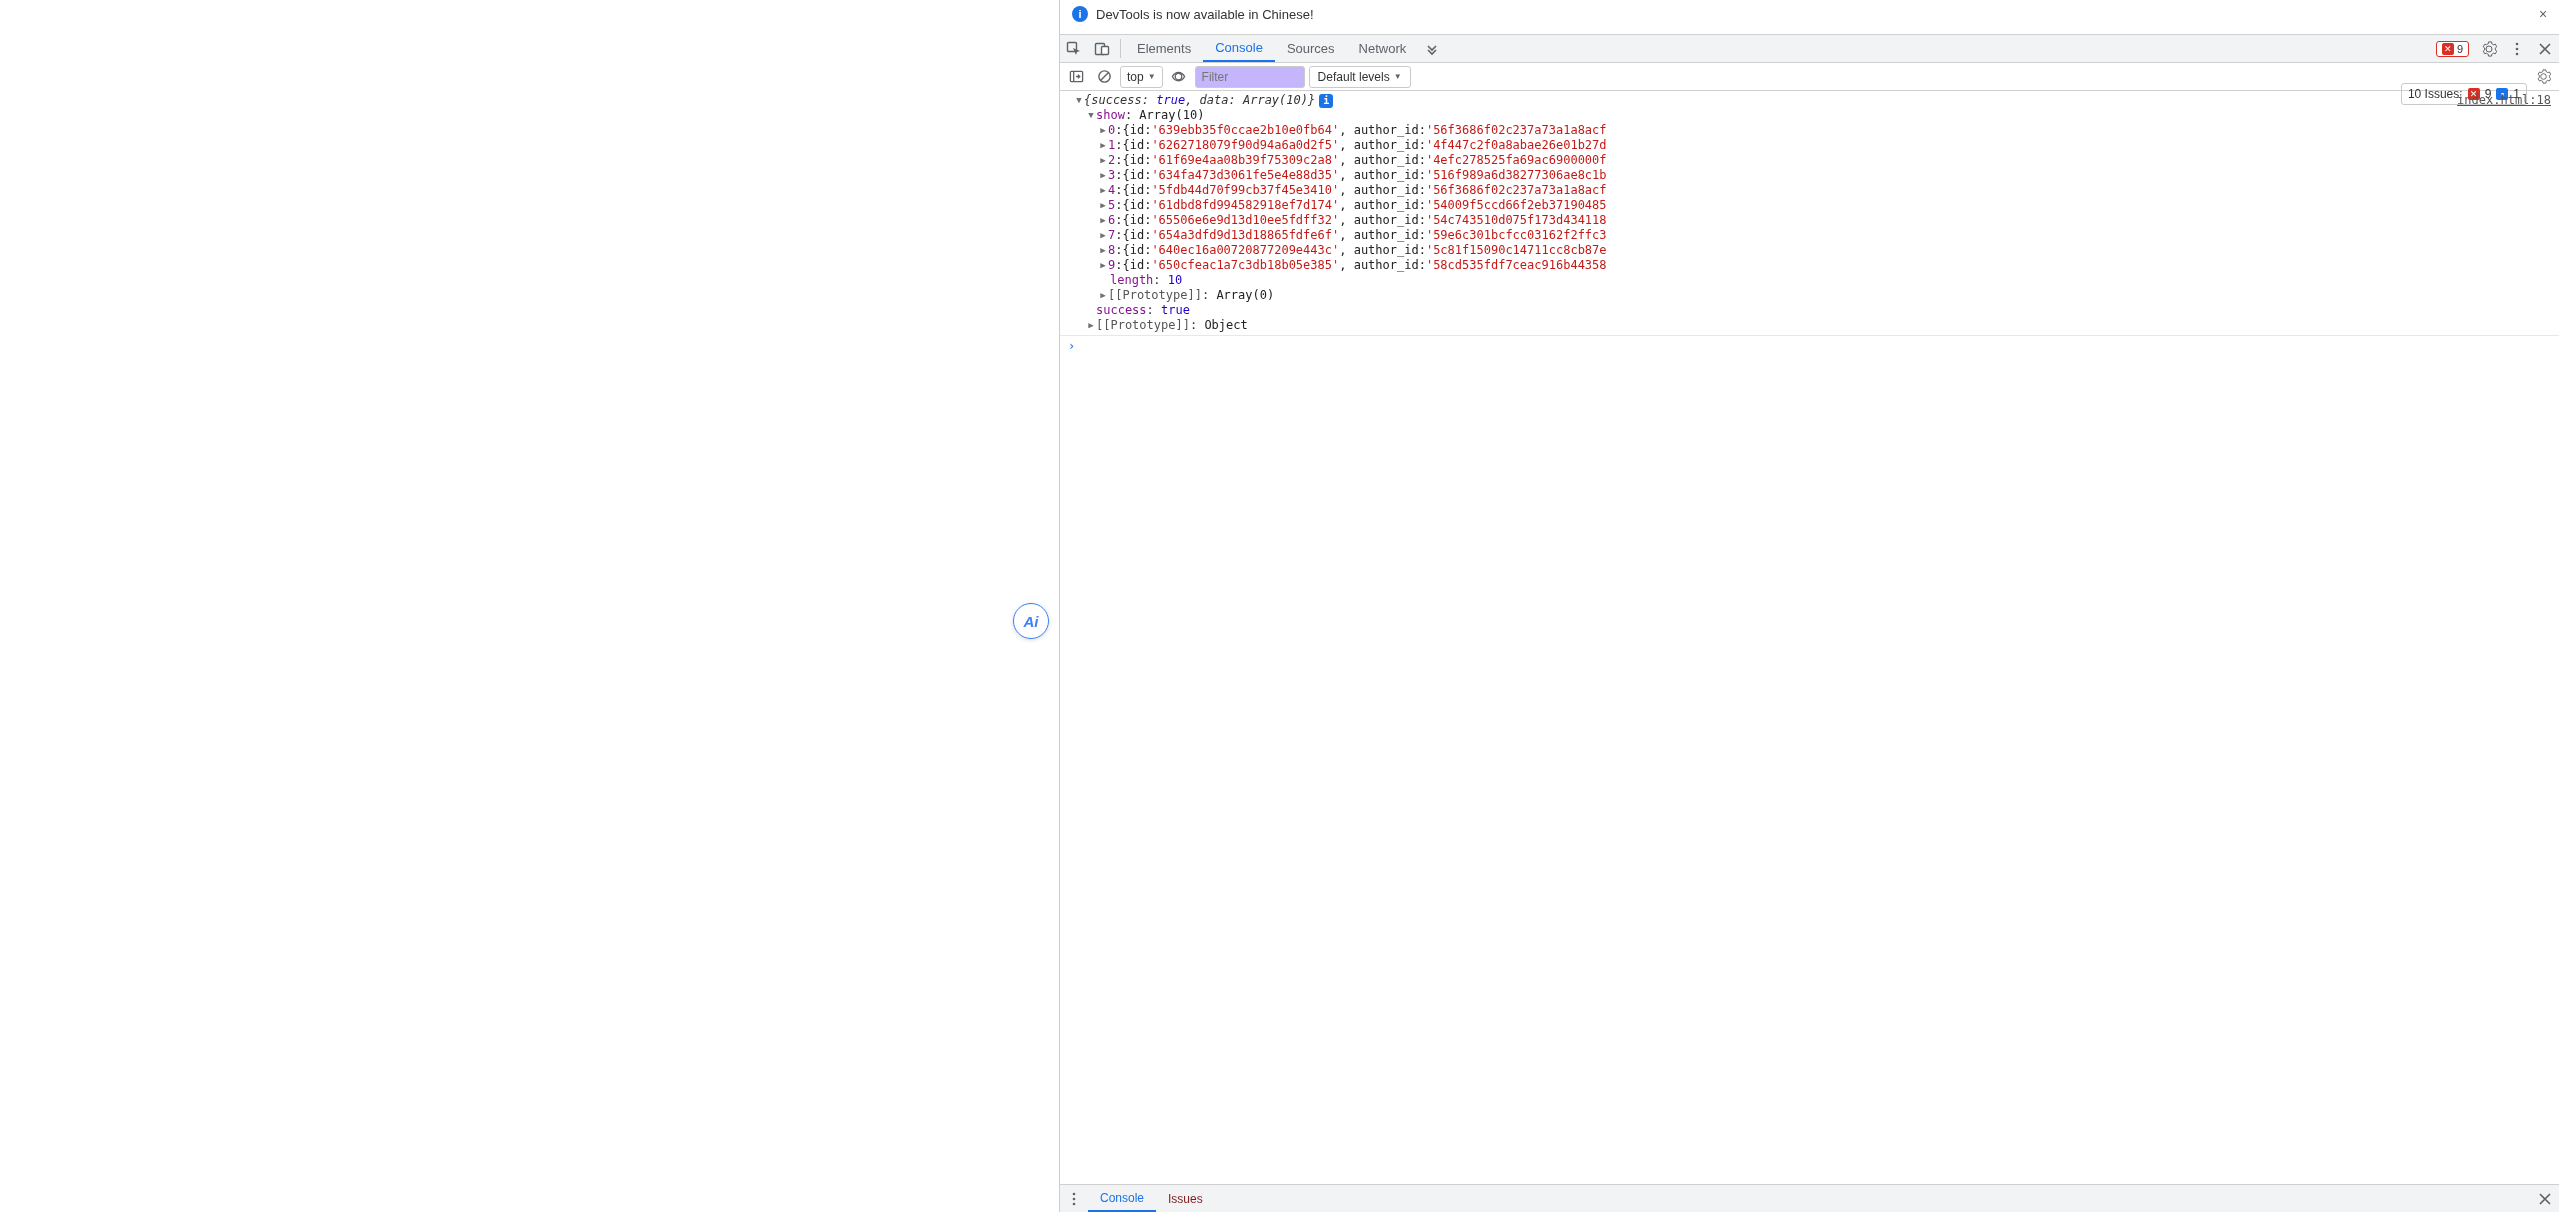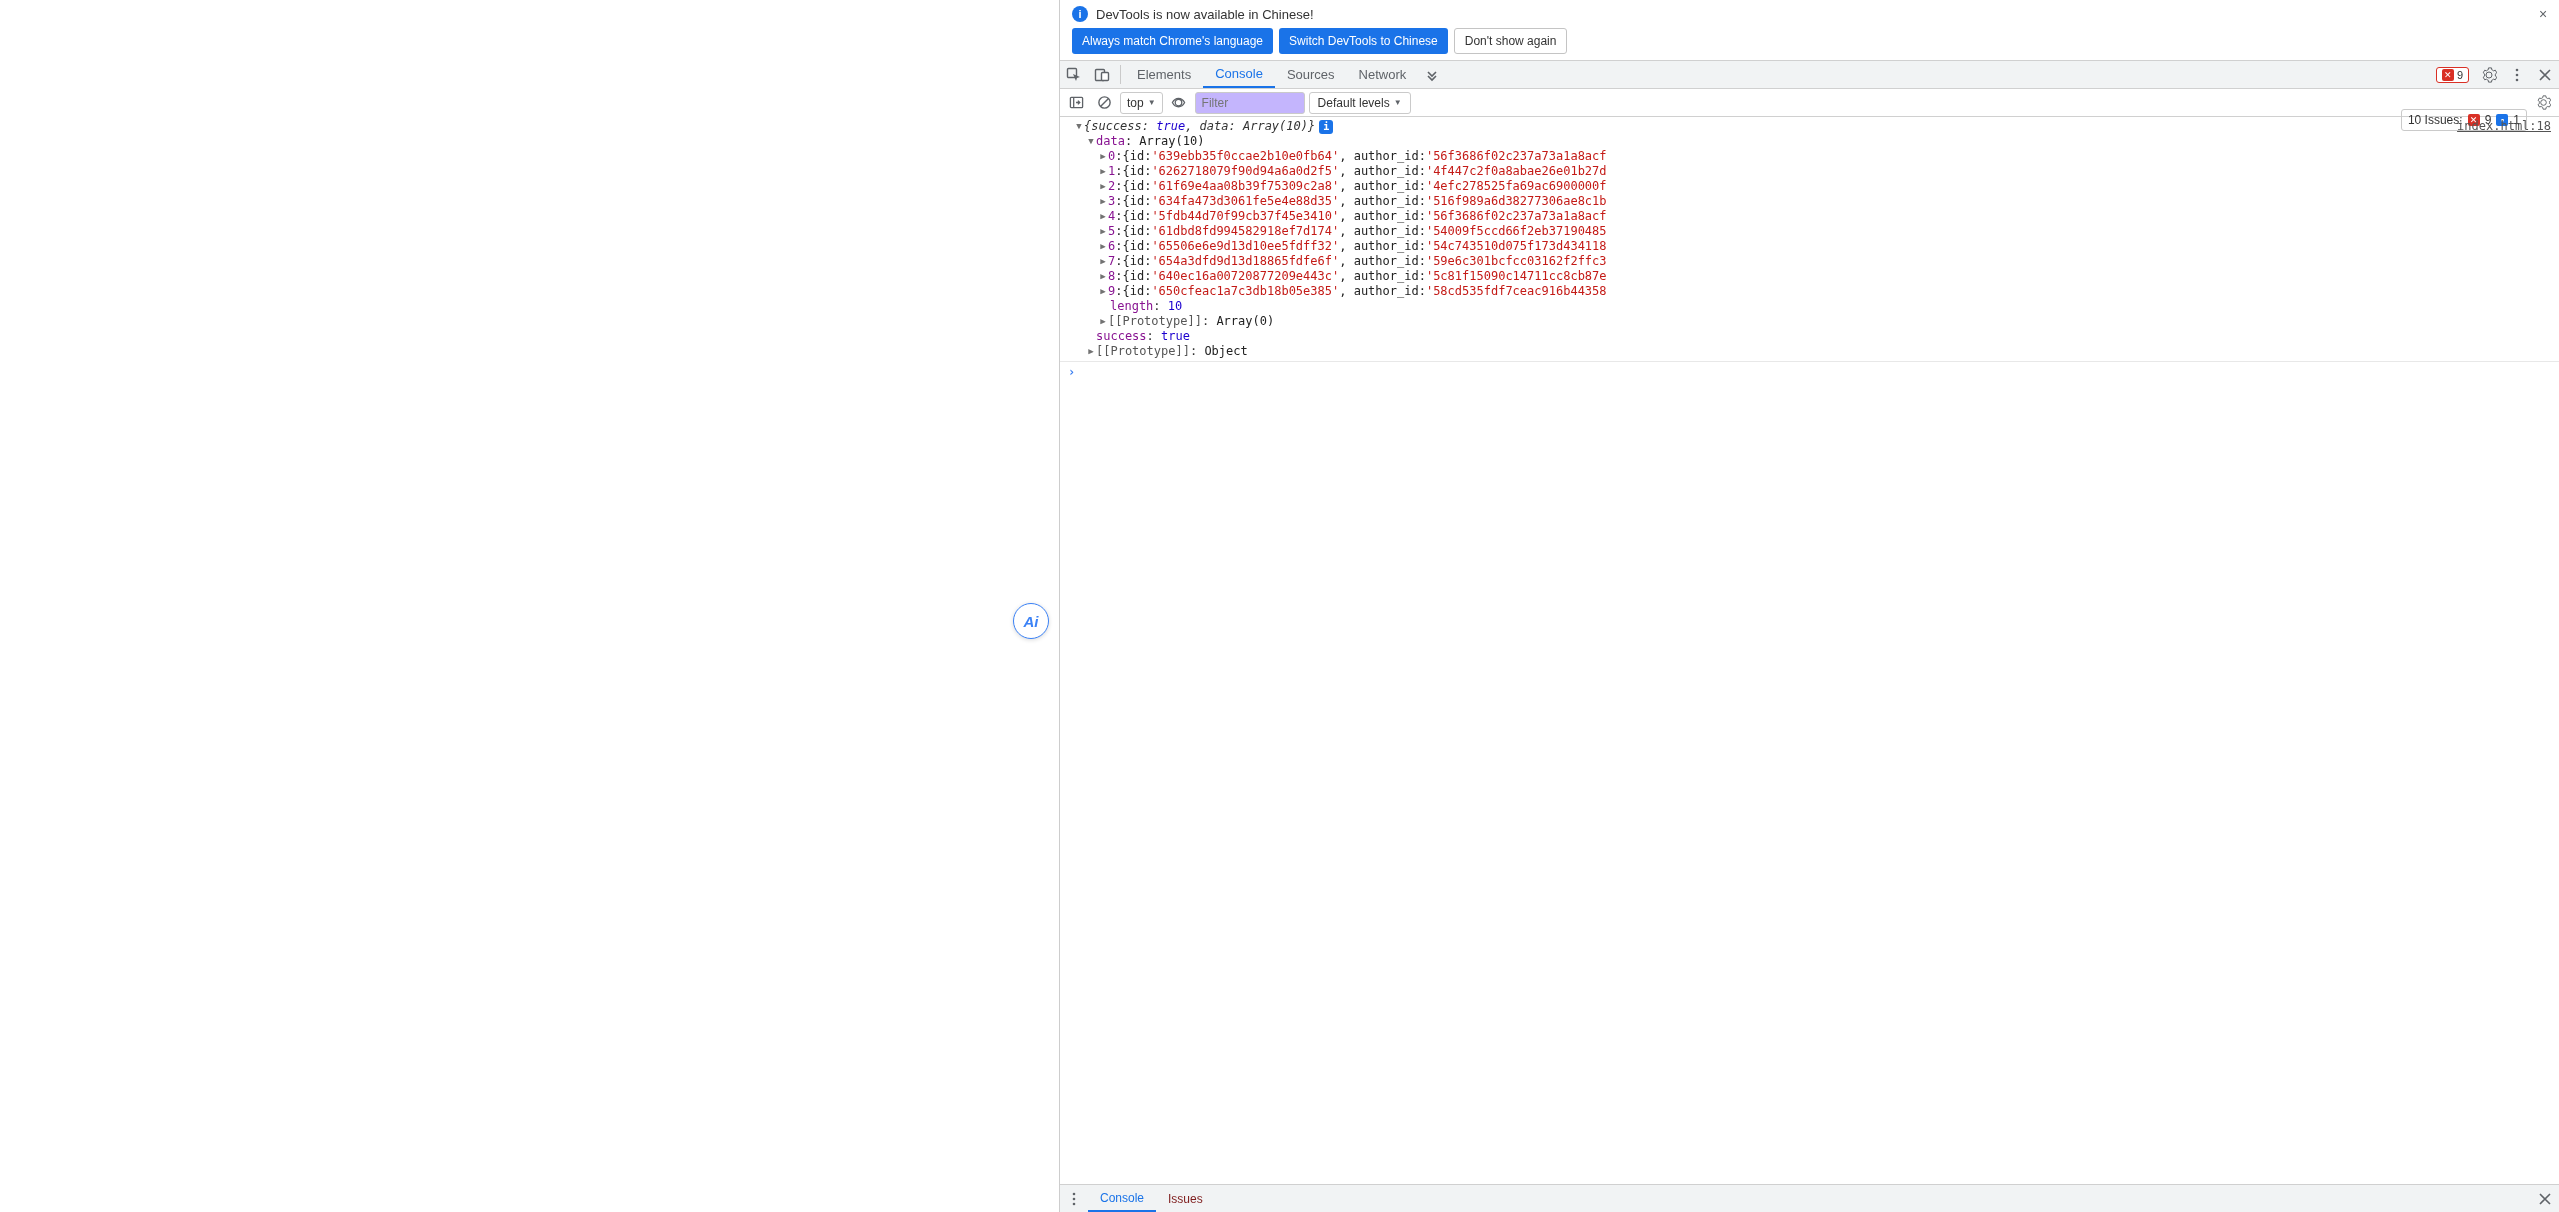--- a/index.html
+++ b/index.html
@@ -73,25 +73,20 @@
     </div>
   </div>
 
   <div class="devtools">
 
     <div class="banner">
       <div class="banner-row1">
         <span class="info-icon">i</span>
         <span class="banner-text">DevTools is now available in Chinese!</span>
       </div>
-      <div class="banner-row2">
-        <button class="btn-primary">Always match Chrome's language</button>
-        <button class="btn-primary">Switch DevTools to Chinese</button>
-        <button class="btn-secondary">Don't show again</button>
-      </div>
       <div class="banner-close">×</div>
     </div>
 
     <div class="tab-row">
       <div class="tab-icon-btn">
         <svg viewBox="0 0 16 16" fill="none" stroke="currentColor" stroke-width="1.4">
             <rect x="1.5" y="1.5" width="9" height="9" rx="1"></rect>
             <path d="M7 7 L14 10 L11 11 L10 14 Z" fill="currentColor" stroke="none"></path>
           </svg>
       </div>
@@ -187,21 +182,21 @@
         <div class="tree-row">
           <span class="arrow expanded"></span>
           <span class="c-ital">
             <span>{success:</span>&nbsp;<span class="c-num">true</span><span>, data: </span><span>Array(10)</span><span>}</span>
           </span>
           <span class="info-badge">i</span>
         </div>
 
         <div class="tree-row indent1">
           <span class="arrow expanded"></span>
-          <span class="c-key">data</span>
+          <span class="c-key">show</span>
             <span class="c-type">:&nbsp;</span>
             <span class="c-type">Array(10)</span>
         </div>
 
         <div id="array-items">
             <div class="tree-row indent2">
               <span class="arrow collapsed"></span>
               <span class="c-key">0</span>
               <span class="c-type">: </span>
               <span class="c-type">{id: </span>

